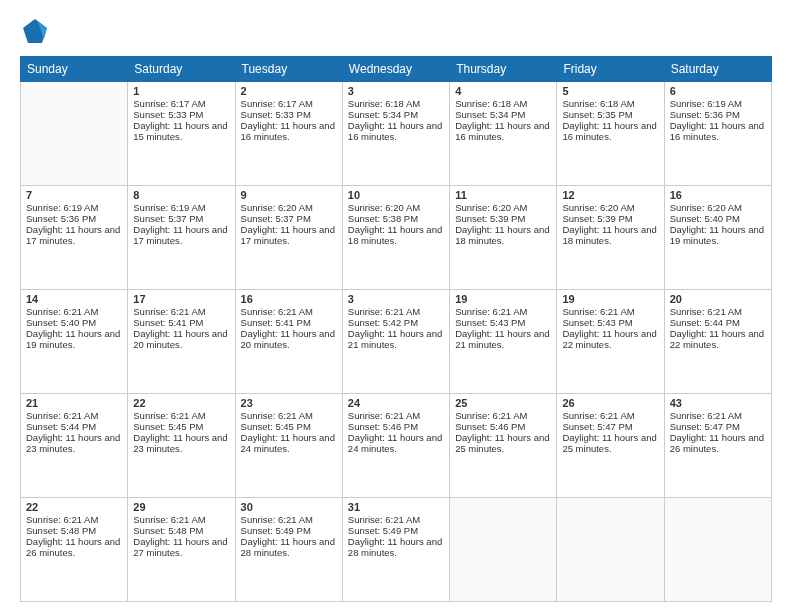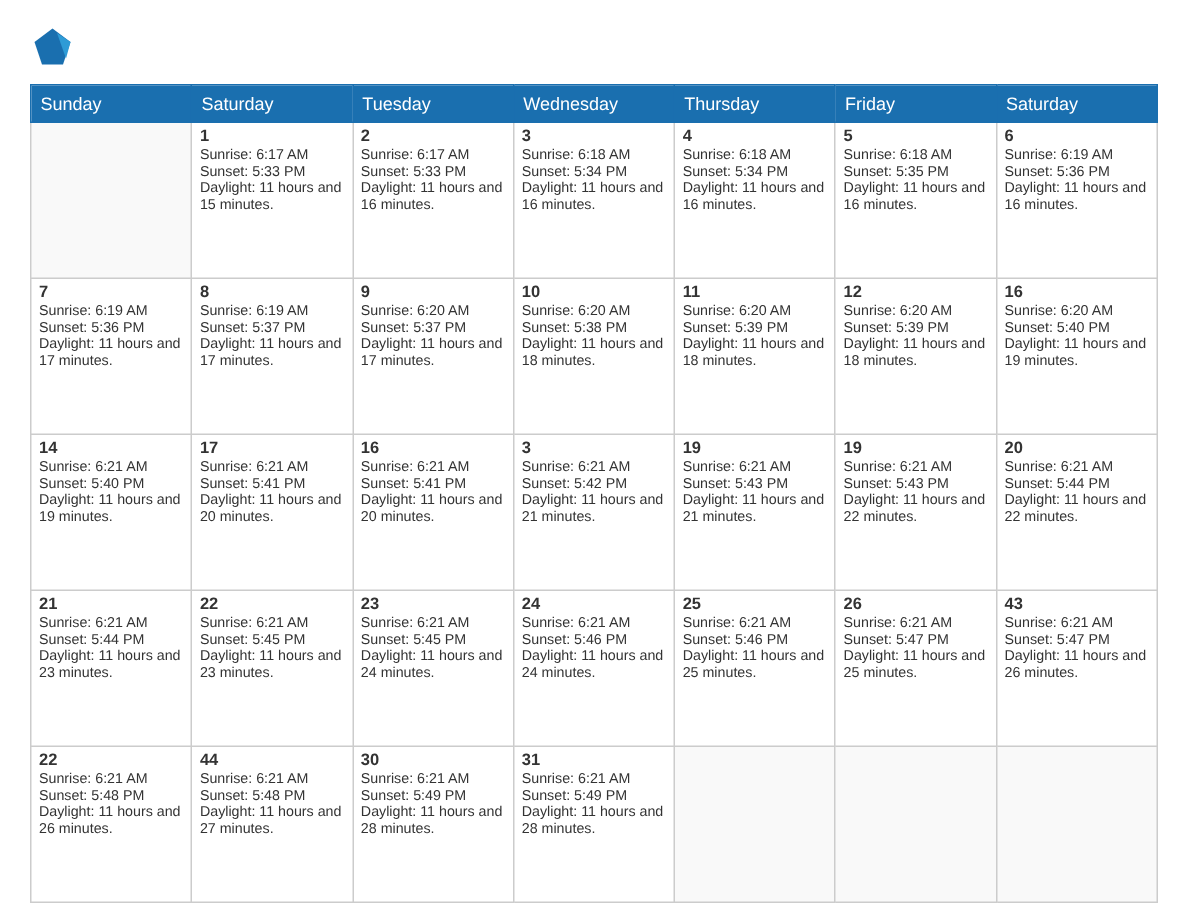--- a/index.html
+++ b/index.html
@@ -298,21 +298,21 @@
           </td>
         </tr>
         <tr>
           <td>
             <span class="day-number">22</span>
             <div>Sunrise: 6:21 AM</div>
             <div>Sunset: 5:48 PM</div>
             <div>Daylight: 11 hours and 26 minutes.</div>
           </td>
           <td>
-            <span class="day-number">44</span>
+            <span class="day-number">29</span>
             <div>Sunrise: 6:21 AM</div>
             <div>Sunset: 5:48 PM</div>
             <div>Daylight: 11 hours and 27 minutes.</div>
           </td>
           <td>
             <span class="day-number">30</span>
             <div>Sunrise: 6:21 AM</div>
             <div>Sunset: 5:49 PM</div>
             <div>Daylight: 11 hours and 28 minutes.</div>
           </td>

